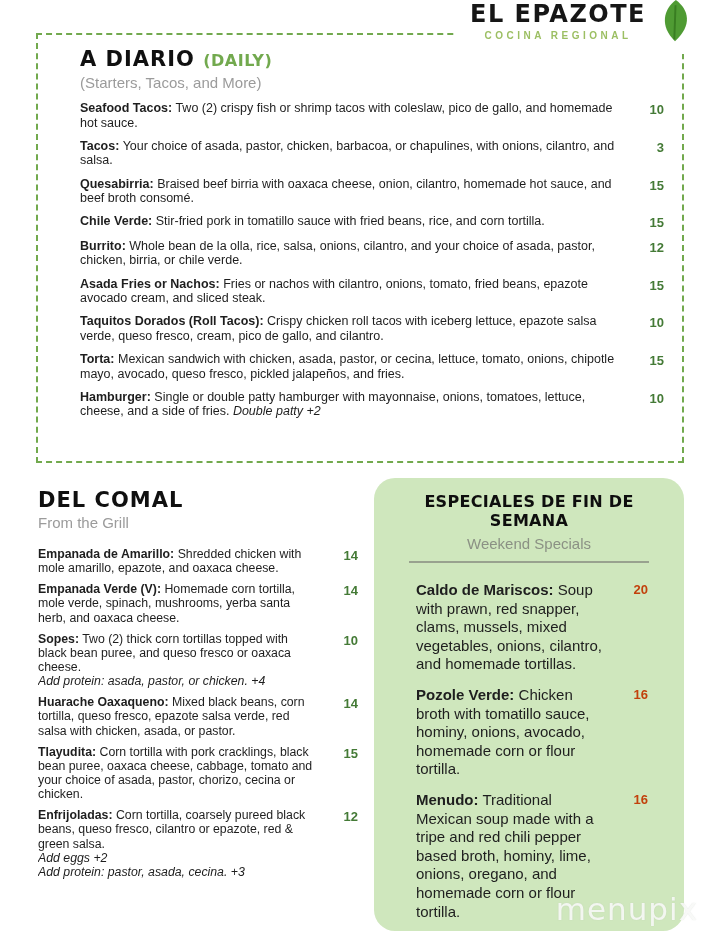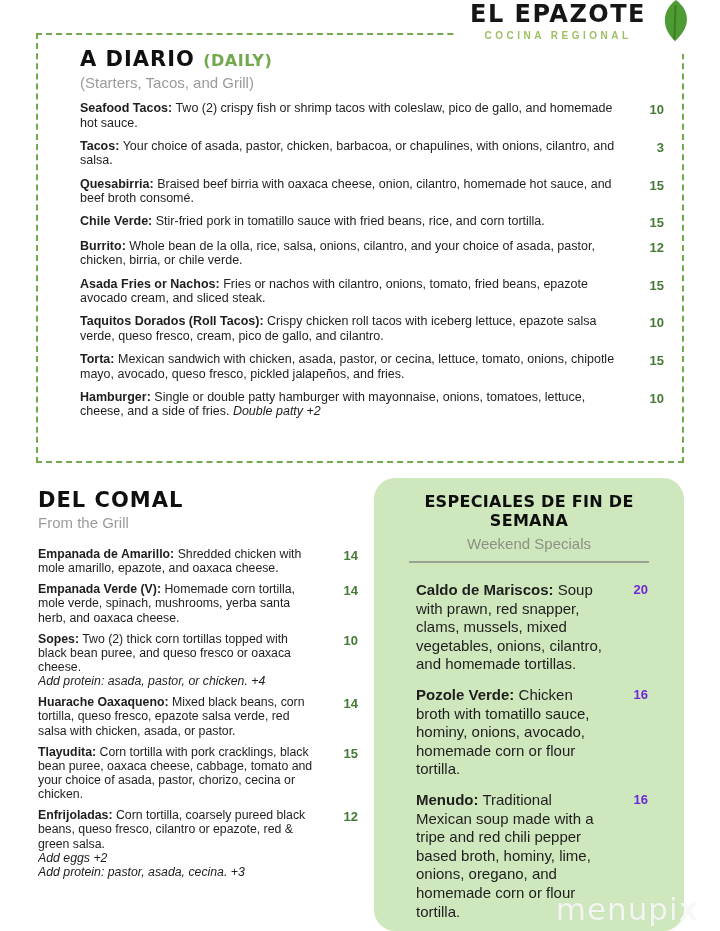--- a/index.html
+++ b/index.html
@@ -35,21 +35,21 @@
   .comal .menu-item { margin-bottom:7px; }
   .comal .item-text { font-size:12.3px; line-height:1.15; padding-right:8px; }
   .comal .item-price { width:30px; }
 
   .panel { flex:1; background:#cfe7bd; padding:14px 16px 8px 16px; overflow:hidden;border-radius:21px; }
   .panel-title { font-family:"DejaVu Sans", sans-serif; font-weight:bold; font-size:16px; text-align:center; color:#0e0e0e; letter-spacing:0.3px; }
   .panel-sub { text-align:center; font-size:15px; color:#8b9184; margin-top:5px; }
   .panel-divider { width:240px; height:2px; background:#99a28f; margin:9px auto 18px; }
   .panel .menu-item { padding:0 20px 0 26px; margin-bottom:12px; }
   .panel .item-text { font-size:15px; line-height:1.24; padding-right:12px; }
-  .panel .item-price { width:28px; color:#6d28d9; }
+  .panel .item-price { width:28px; color:#c2410c; }
 
   
   .watermark { position:absolute; right:22px; bottom:4px; font-size:31px; letter-spacing:1px; color:rgba(255,255,255,0.8); text-shadow:0 0 1px rgba(180,190,175,0.5); z-index:6; font-family:"DejaVu Sans", sans-serif; }
 </style>
 </head>
 <body>
 
 <div class="page">
 
   <div class="logo">
@@ -63,21 +63,21 @@
         <path d="M12.3 4 L 11.6 23.5" stroke="#397d22" stroke-width="1.1" fill="none"></path>
       </svg>
     </span>
   </div>
 
   <section class="daily-box">
     <h2 class="section-head">
       <span>A DIARIO</span>
       <span class="tag">(DAILY)</span>
     </h2>
-    <div class="section-sub">(Starters, Tacos, and Grill)</div>
+    <div class="section-sub">(Starters, Tacos, and More)</div>
 
 
     <div class="menu-item">
       <p class="item-text">
         <b class="item-name">Seafood Tacos:</b>
         <span>Two (2) crispy fish or shrimp tacos with coleslaw, pico de gallo, and homemade hot sauce.</span>
       </p>
       <span class="item-price">10</span>
     </div>
 

